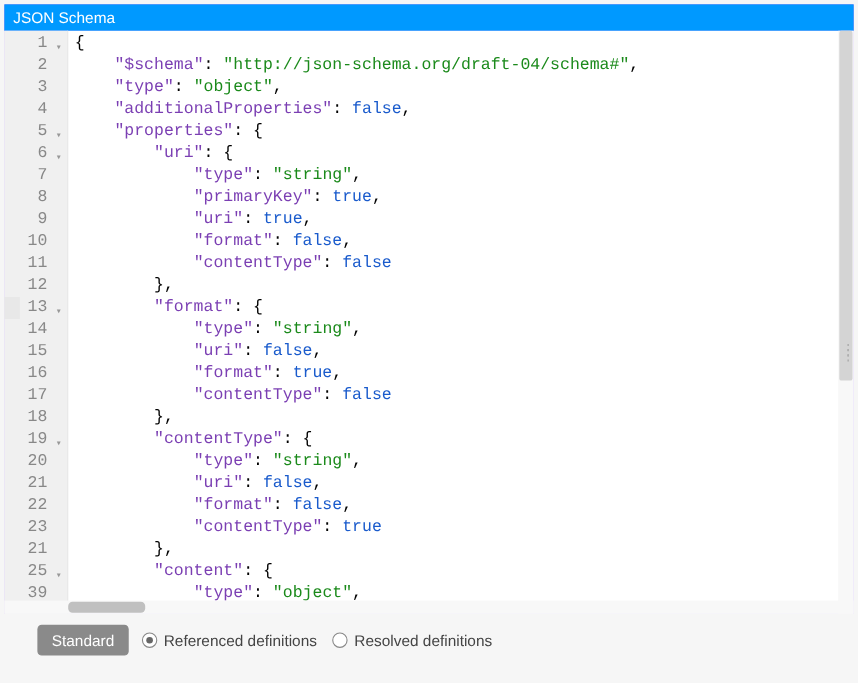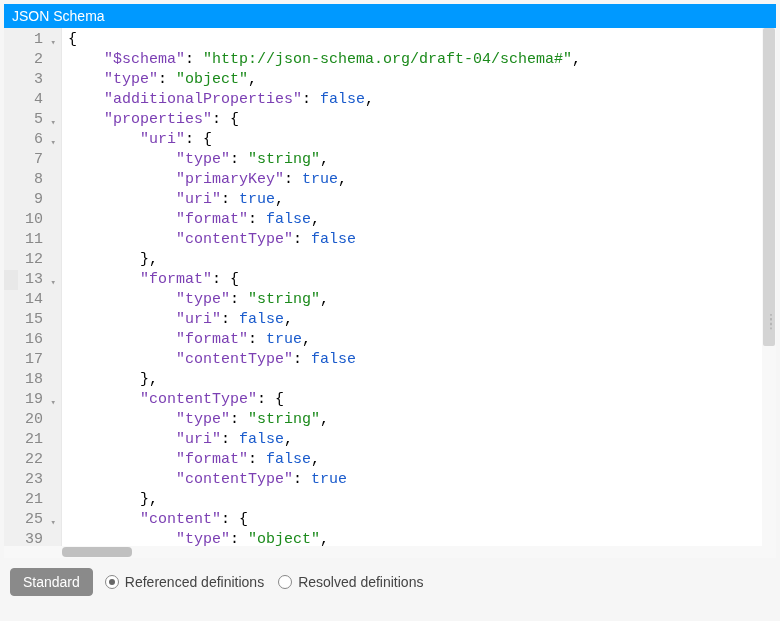--- a/index.html
+++ b/index.html
@@ -117,20 +117,21 @@
       background: #f6f6f6;
     }
     .btn {
       border: 1px solid #b8b8b8;
       border-radius: 4px;
       padding: 5px 12px;
       font-size: 14px;
       background: #fff;
       cursor: pointer;
       color: #444;
+      margin-left: 24px;
     }
     .btn.active {
       background: #8a8a8a;
       border-color: #8a8a8a;
       color: #fff;
     }
     .radio-group {
       display: flex;
       align-items: center;
       gap: 4px;

